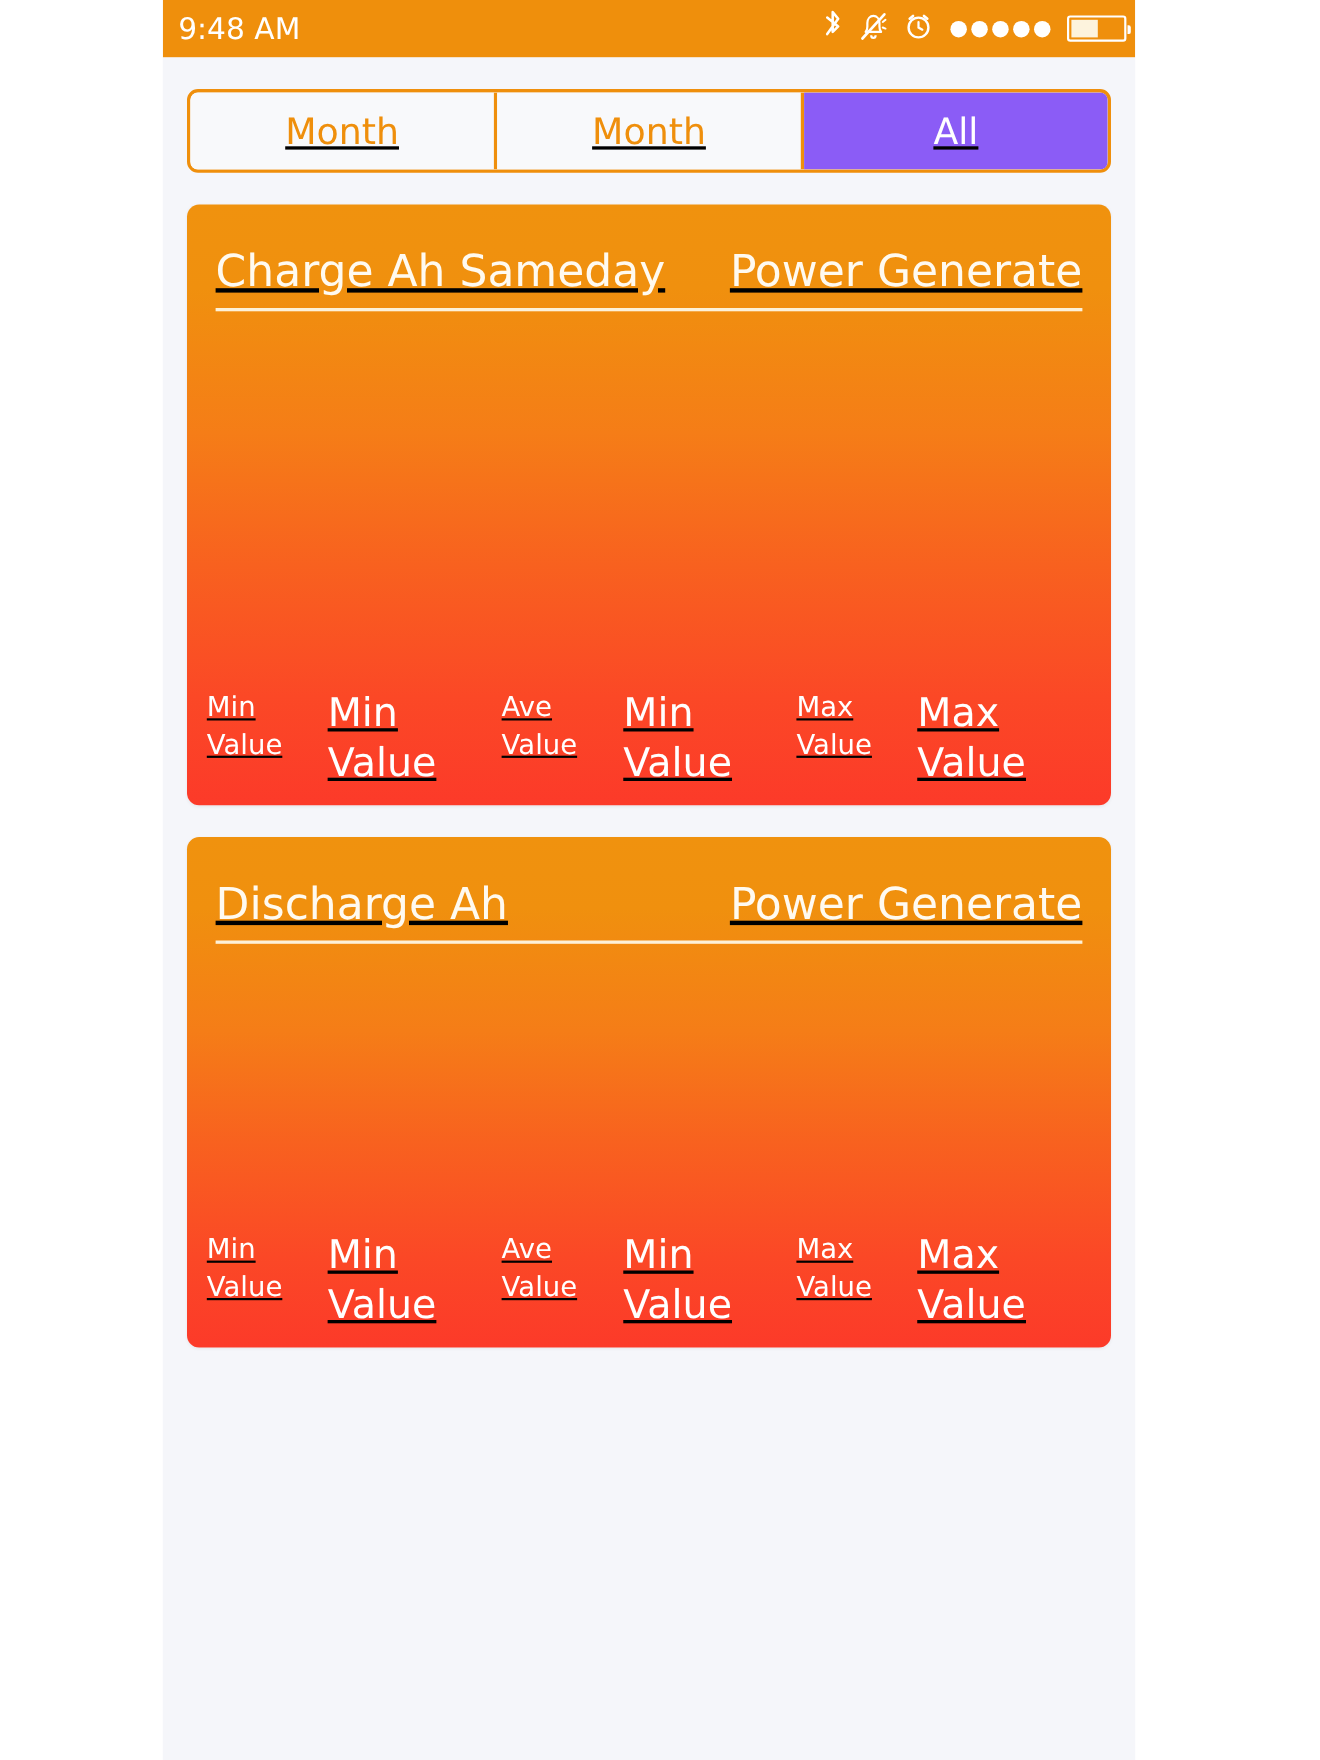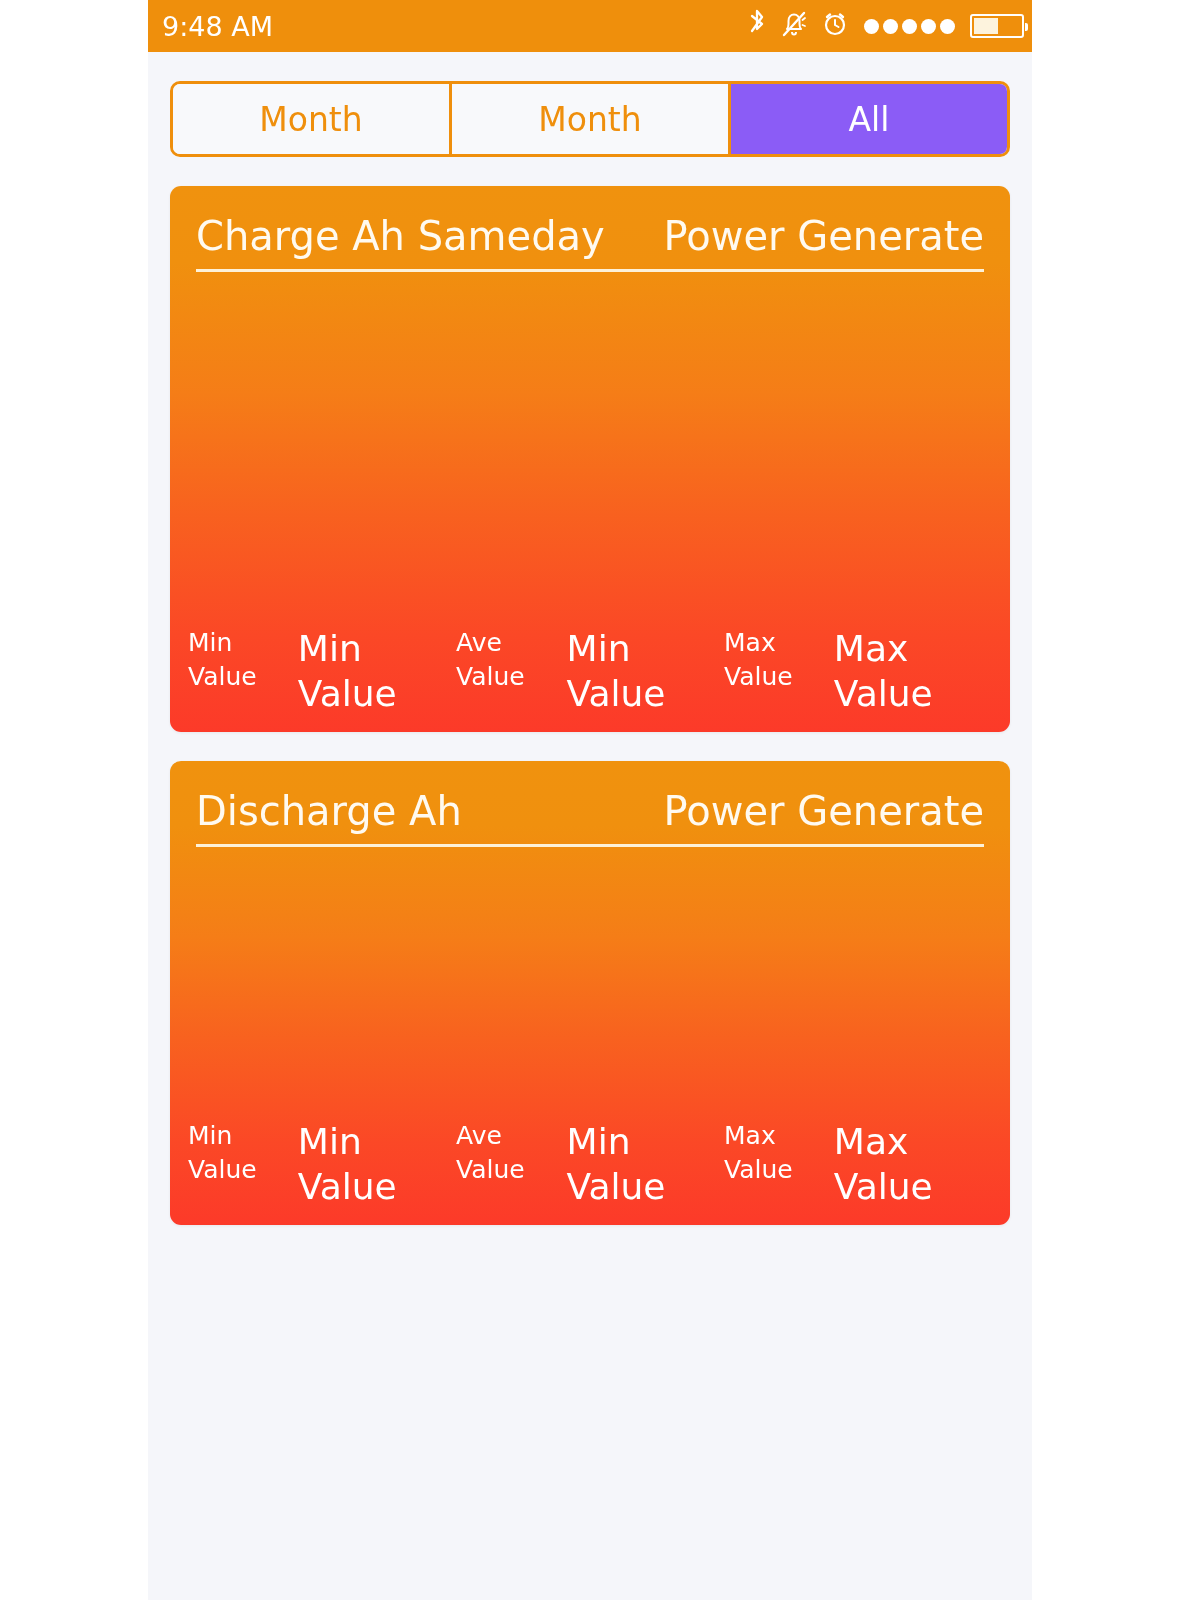--- a/index.html
+++ b/index.html
@@ -113,20 +113,21 @@
     font-size: 50px;
     font-weight: 400;
     letter-spacing: 1px;
   }
 
   
   .content {
     position: relative;
     padding: 0 22px;
     box-sizing: border-box;
+    text-decoration: underline;
   }
 
   
   .segmented {
     margin-top: 29px;
     height: 70px;
     display: flex;
     border: 3px solid #ef8f0c;
     border-radius: 10px;
     overflow: hidden;
@@ -168,21 +169,21 @@
     background: linear-gradient(to bottom, #f0920e 0%, #f0900e 14%, #f57d17 38%, #f8611f 60%, #fb4826 82%, #fc3a29 100%);
     display: flex;
     flex-direction: column;
     box-shadow: 0 1px 3px rgba(0,0,0,0.06);
   }
   .card-1 { height: 546px; }
   .card-2 { height: 464px; }
 
   .card-header {
     position: relative;
-    padding: 27px 26px 0 26px;
+    padding: 38px 26px 0 26px;
     display: flex;
     align-items: baseline;
   }
   .card-title {
     color: #fffaf0;
     font-size: 40px;
     letter-spacing: 0px;
     white-space: nowrap;
   }
   .card-subtitle {

